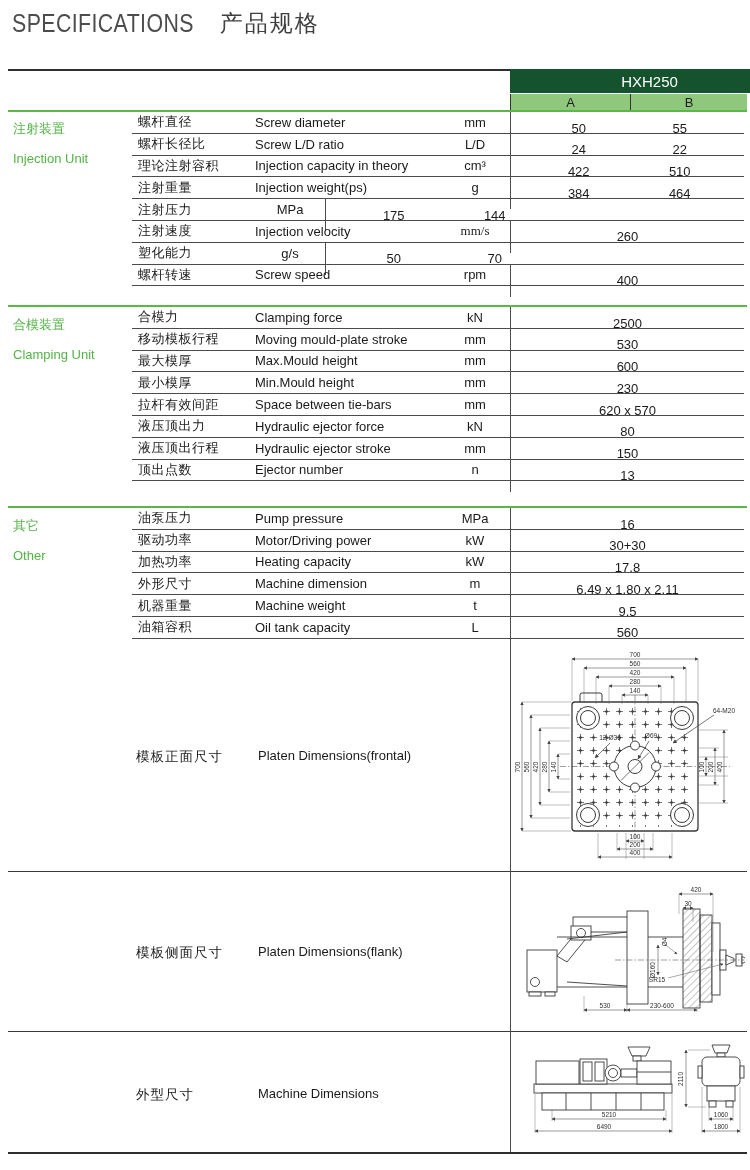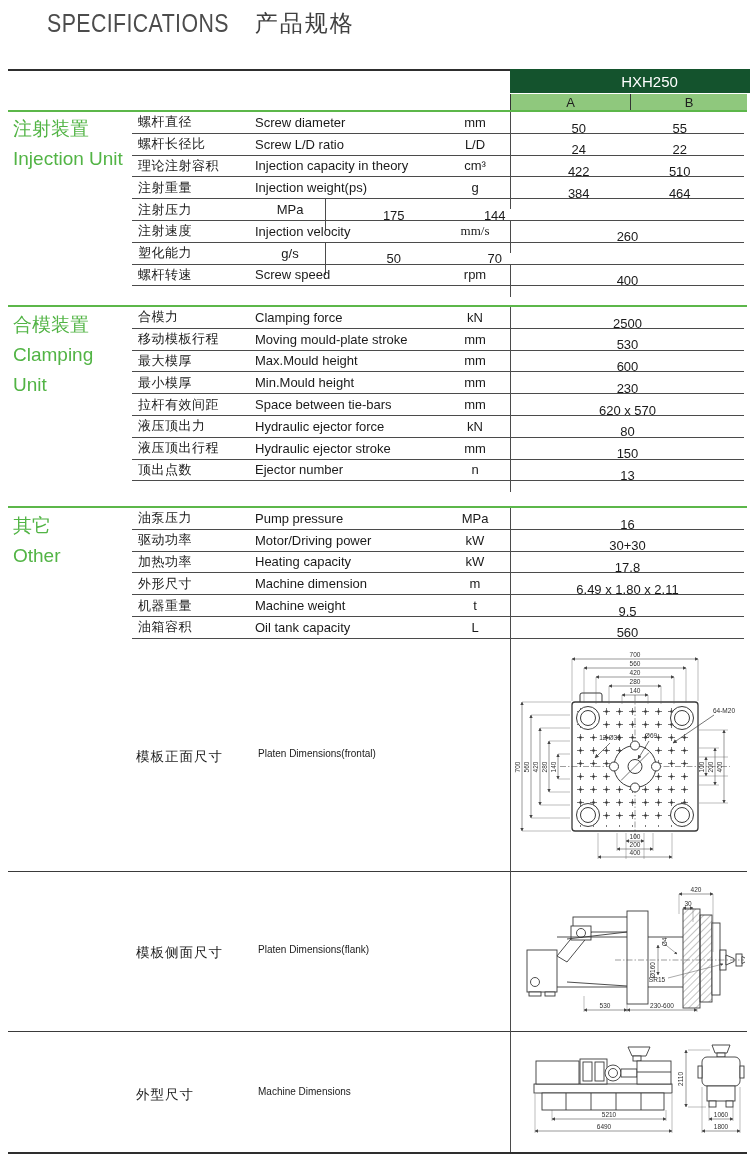--- a/index.html
+++ b/index.html
@@ -1,20 +1,20 @@
 <!DOCTYPE html>
 <html><head>
 <meta charset="utf-8">
 <style>
   * { margin:0; padding:0; box-sizing:border-box; }
   body { background:#ffffff; font-family:"Liberation Sans", sans-serif; }
   .page { position:relative; width:750px; height:1170px; background:#ffffff; overflow:hidden; }
 
   
-  .title { position:absolute; left:12px; top:8px; display:flex; align-items:center; color:#4a4a4a;margin-left:35px; }
+  .title { position:absolute; left:12px; top:8px; display:flex; align-items:center; color:#4a4a4a; }
   .title-en { font-size:26px; font-weight:300; letter-spacing:0.5px; transform:scaleX(.82); transform-origin:left; display:inline-block; color:#4c4c4c; }
   .title-zh { font-size:23px; margin-left:-14px; color:#404040; letter-spacing:2px; }
 
   
   .hline { position:absolute; background:#3a3a3a; height:1px; }
   .hline.thick { height:2px; background:#2e2e2e; }
   .hline.green { height:2px; background:#5cb74a; }
   .vline { position:absolute; background:#4b4b4b; width:1px; }
 
   
@@ -33,25 +33,25 @@
   .c-en { width:185px; }
   .c-unit { width:70px; justify-content:center; }
   .c-unit.serif { font-family:"Liberation Serif", serif; }
   .c-vals { width:234px; border-left:1px solid #4b4b4b; padding:16px;align-items:center; }
   .v-half, .v-full { display:flex; align-items:center; justify-content:center; height:100%; }
   .v-half.a { width:121px; border-right:1px solid #4b4b4b; }
   .v-half.b { width:112px; }
   .v-full { width:100%; }
 
   
-  .sec-label { position:absolute; left:13px; width:118px; color:#52b445; font-size:19px; line-height:30px; }
+  .sec-label { position:absolute; left:13px; width:118px; color:#52b445; font-size:13px; line-height:30px; }
 
   
   .draw-label-cn { position:absolute; left:136px; font-size:13.5px; color:#1a1a1a; letter-spacing:1px; }
-  .draw-label-en { position:absolute; left:258px; font-size:10px; color:#1a1a1a; }
+  .draw-label-en { position:absolute; left:258px; font-size:13px; color:#1a1a1a; }
 
   svg text { font-family:"Liberation Sans", sans-serif; fill:#2e2e2e; }
   svg { position:absolute; }
 </style>
 </head>
 <body>
 
 <div class="page">
 
   <div class="title">

